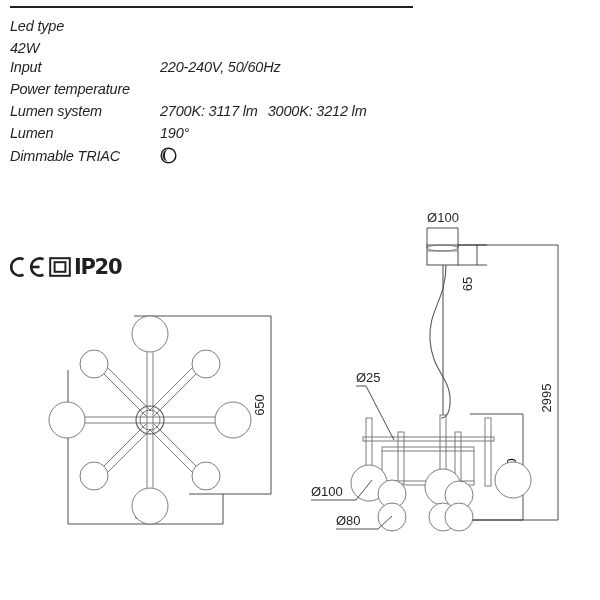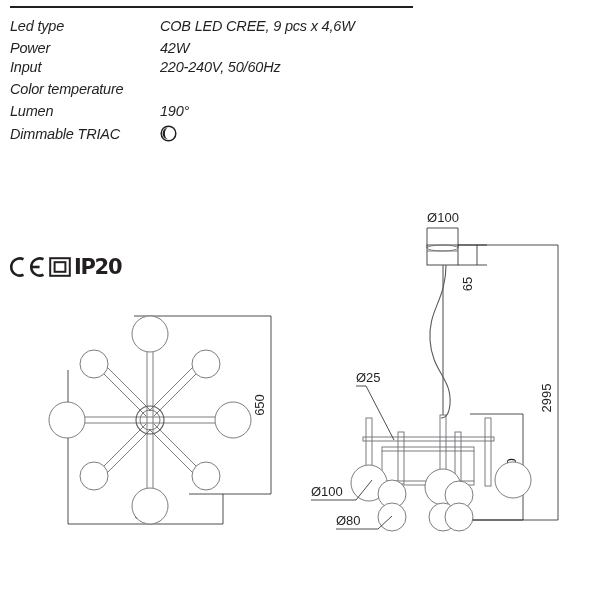--- a/index.html
+++ b/index.html
@@ -39,38 +39,40 @@
 <body>
 
 <div class="sheet">
 
   <div class="top-rule"></div>
 
   <div class="spec">
 
     <div class="spec-row">
       <div class="spec-label">Led type</div>
-      <div class="spec-value">COB LED CREE, 9 pcs x 4,6W</div>
     </div>
 
     <div class="spec-row tight">
-      <div class="spec-label">Power</div>
       <div class="spec-value">42W</div>
     </div>
 
     <div class="spec-row">
       <div class="spec-label">Input</div>
       <div class="spec-value">220-240V, 50/60Hz</div>
     </div>
 
     <div class="spec-row">
-      <div class="spec-label">Color temperature</div>
-    </div>
-
-
+      <div class="spec-label">Power temperature</div>
+    </div>
+
+
+    <div class="spec-row">
+      <div class="spec-label">Lumen system</div>
+      <div class="spec-value"><span>2700K:</span> <span>3117 lm</span><span class="gap"></span><span>3000K:</span> <span>3212 lm</span></div>
+    </div>
 
     <div class="spec-row">
       <div class="spec-label">Lumen</div>
       <div class="spec-value">190°</div>
     </div>
 
 
     <div class="spec-row">
       <div class="spec-label">Dimmable TRIAC</div>
       <div class="spec-value">

